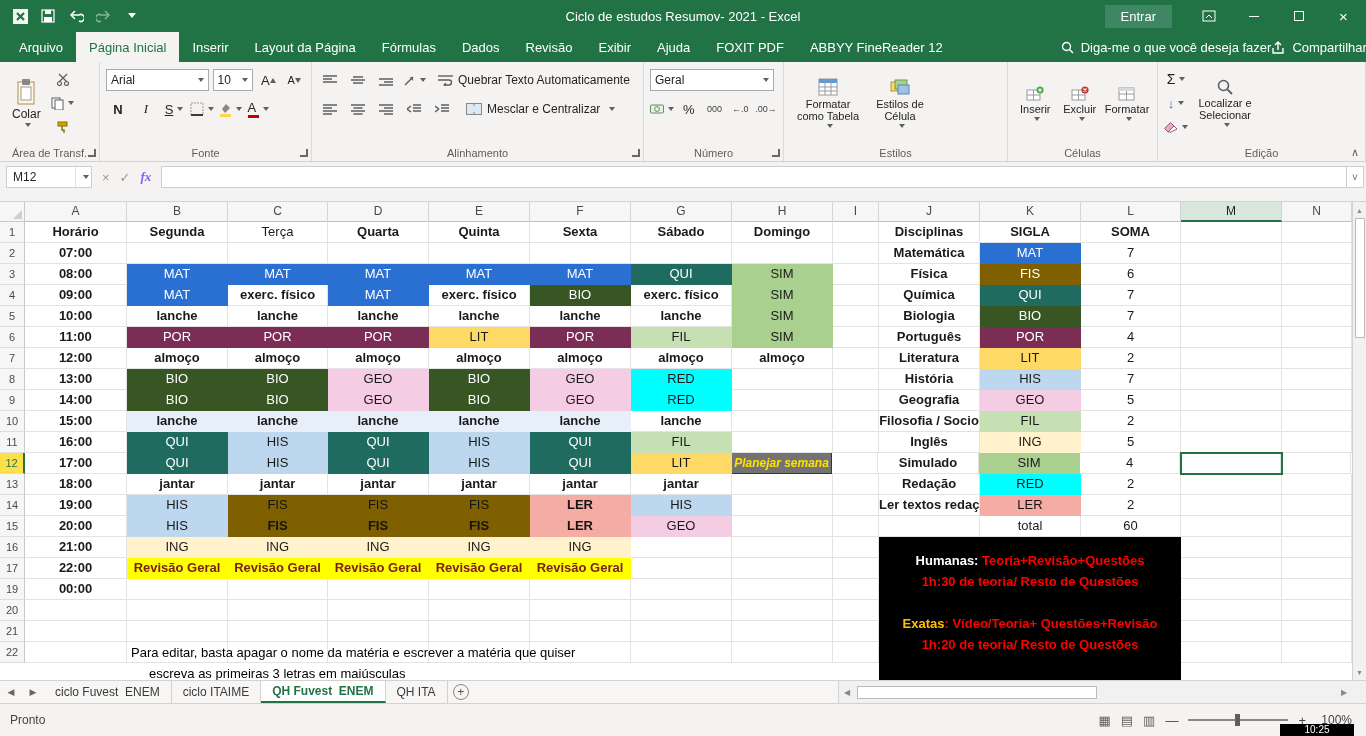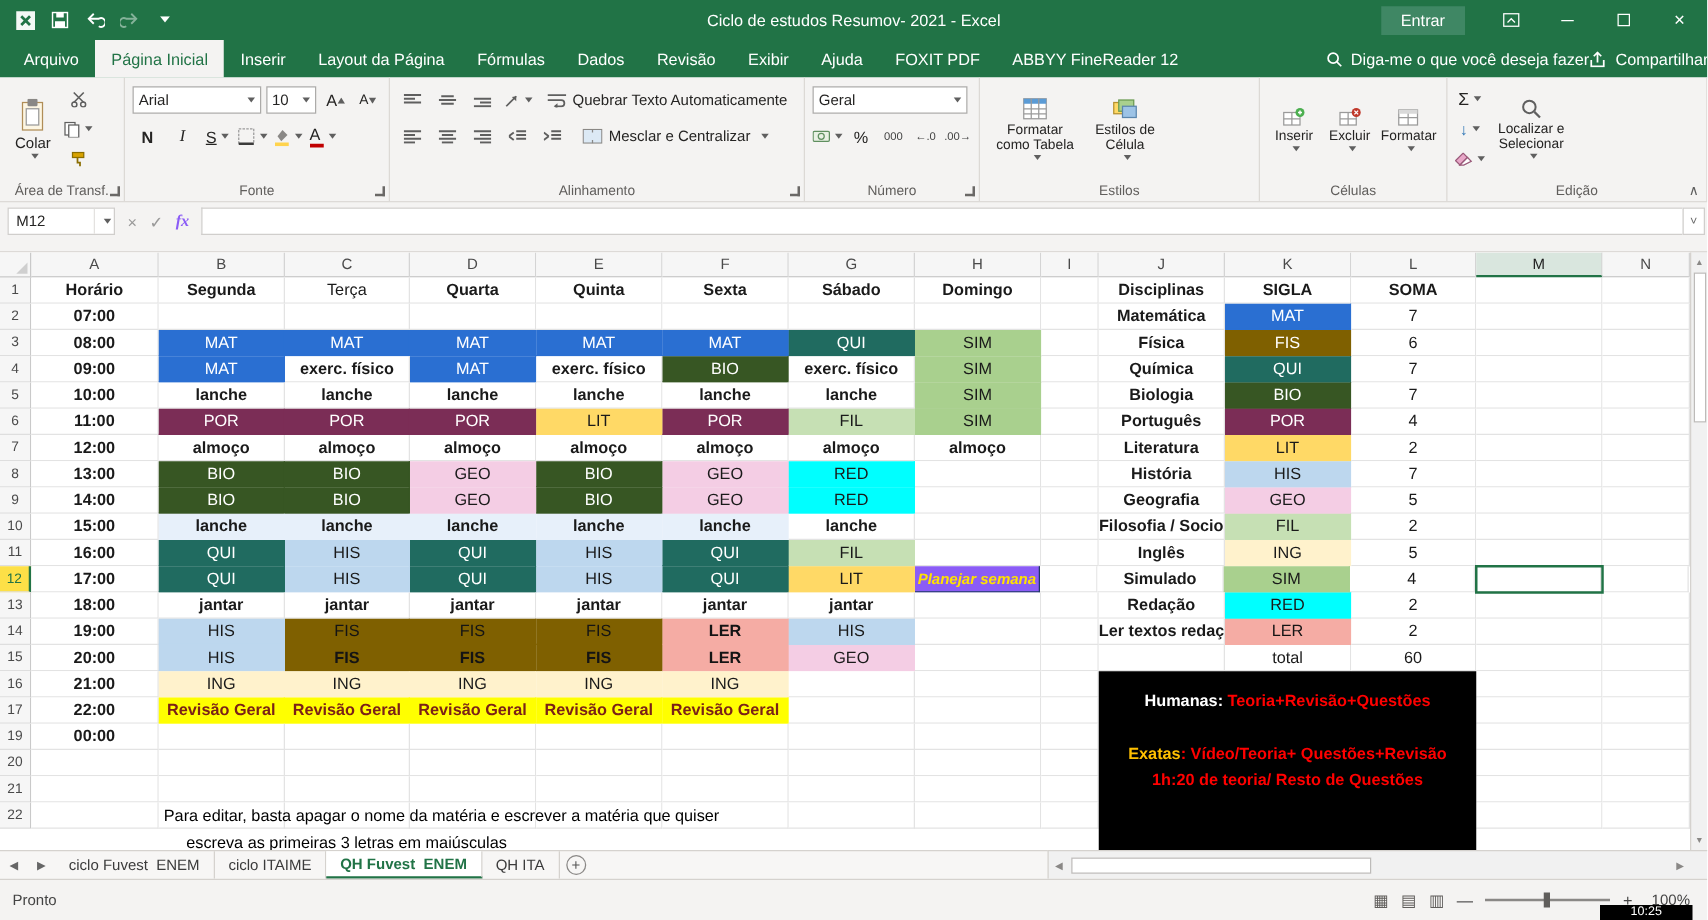--- a/index.html
+++ b/index.html
@@ -710,21 +710,21 @@
         </div>
         <div class="grow">
           <div class="gnum selrow">12</div>
           <div class="cell" style="width: 102px; font-weight: bold;">17:00</div>
           <div class="cell" style="width: 101px; background: rgb(32, 107, 96); border-right-color: rgb(32, 107, 96); border-bottom-color: rgb(32, 107, 96); color: rgb(255, 255, 255);">QUI</div>
           <div class="cell" style="width: 100px; background: rgb(189, 215, 238); border-right-color: rgb(189, 215, 238); border-bottom-color: rgb(189, 215, 238); color: rgb(26, 26, 26);">HIS</div>
           <div class="cell" style="width: 101px; background: rgb(32, 107, 96); border-right-color: rgb(32, 107, 96); border-bottom-color: rgb(32, 107, 96); color: rgb(255, 255, 255);">QUI</div>
           <div class="cell" style="width: 101px; background: rgb(189, 215, 238); border-right-color: rgb(189, 215, 238); border-bottom-color: rgb(189, 215, 238); color: rgb(26, 26, 26);">HIS</div>
           <div class="cell" style="width: 101px; background: rgb(32, 107, 96); border-right-color: rgb(32, 107, 96); border-bottom-color: rgb(32, 107, 96); color: rgb(255, 255, 255);">QUI</div>
           <div class="cell" style="width: 101px; background: rgb(255, 217, 102); border-right-color: rgb(255, 217, 102); border-bottom-color: rgb(255, 217, 102); color: rgb(26, 26, 26);">LIT</div>
-          <div class="cell" style="width: 100px; background: #8b5cf6; border-right-color: rgb(31, 56, 100); border-bottom-color: rgb(31, 56, 100); color: rgb(255, 225, 0); font-weight: bold; font-style: italic; font-size: 12px;">Planejar semana</div>
+          <div class="cell" style="width: 100px; background: #737373; border-right-color: rgb(31, 56, 100); border-bottom-color: rgb(31, 56, 100); color: rgb(255, 225, 0); font-weight: bold; font-style: italic; font-size: 12px;">Planejar semana</div>
           <div class="cell" style="width: 46px;"></div>
           <div class="cell" style="width: 101px; font-weight: bold;">Simulado</div>
           <div class="cell" style="width: 101px; background: rgb(169, 208, 142); border-right-color: rgb(169, 208, 142); border-bottom-color: rgb(169, 208, 142); color: rgb(26, 26, 26);">SIM</div>
           <div class="cell" style="width: 100px;">4</div>
           <div class="cell" style="width: 101px;"></div>
           <div class="cell" style="width: 70px;"></div>
         </div>
         <div class="grow">
           <div class="gnum">13</div>
           <div class="cell" style="width: 102px; font-weight: bold;">18:00</div>
@@ -876,20 +876,21 @@
           <div class="cell" style="width: 101px;"></div>
           <div class="cell" style="width: 100px;"></div>
           <div class="cell" style="width: 101px;"></div>
           <div class="cell" style="width: 70px;"></div>
         </div>
       </div>
   <div class="gnote" style="left: 131px; top: 440px;">Para editar, basta apagar o nome da matéria e escrever a matéria que quiser</div>
       <div class="gnote" style="left: 149px; top: 461px;">escreva as primeiras 3 letras em maiúsculas</div>
       <div class="infobox" style="left: 879px; top: 335px; width: 302px; height: 147px; background: rgb(0, 0, 0);">
         <div class="ibline"><span style="color: rgb(255, 255, 255);">Humanas:</span><span style="color: rgb(255, 0, 0);"> Teoria+Revisão+Questões</span></div>
+        <div class="ibline"><span style="color: rgb(255, 0, 0);">1h:30 de teoria/ Resto de Questões</span></div>
         <div class="ibline">&nbsp;</div>
         <div class="ibline"><span style="color: rgb(255, 192, 0);">Exatas</span><span style="color: rgb(255, 0, 0);">: Vídeo/Teoria+ Questões+Revisão</span></div>
         <div class="ibline"><span style="color: rgb(255, 0, 0);">1h:20 de teoria/ Resto de Questões</span></div>
       </div>
       <div class="selbox" style="left: 1180px; top: 250px; width: 103px; height: 23px;"></div>
     </div>
 
   <div class="vscroll">
     <div class="varrow">▲</div>
     <div class="vthumb"></div>

